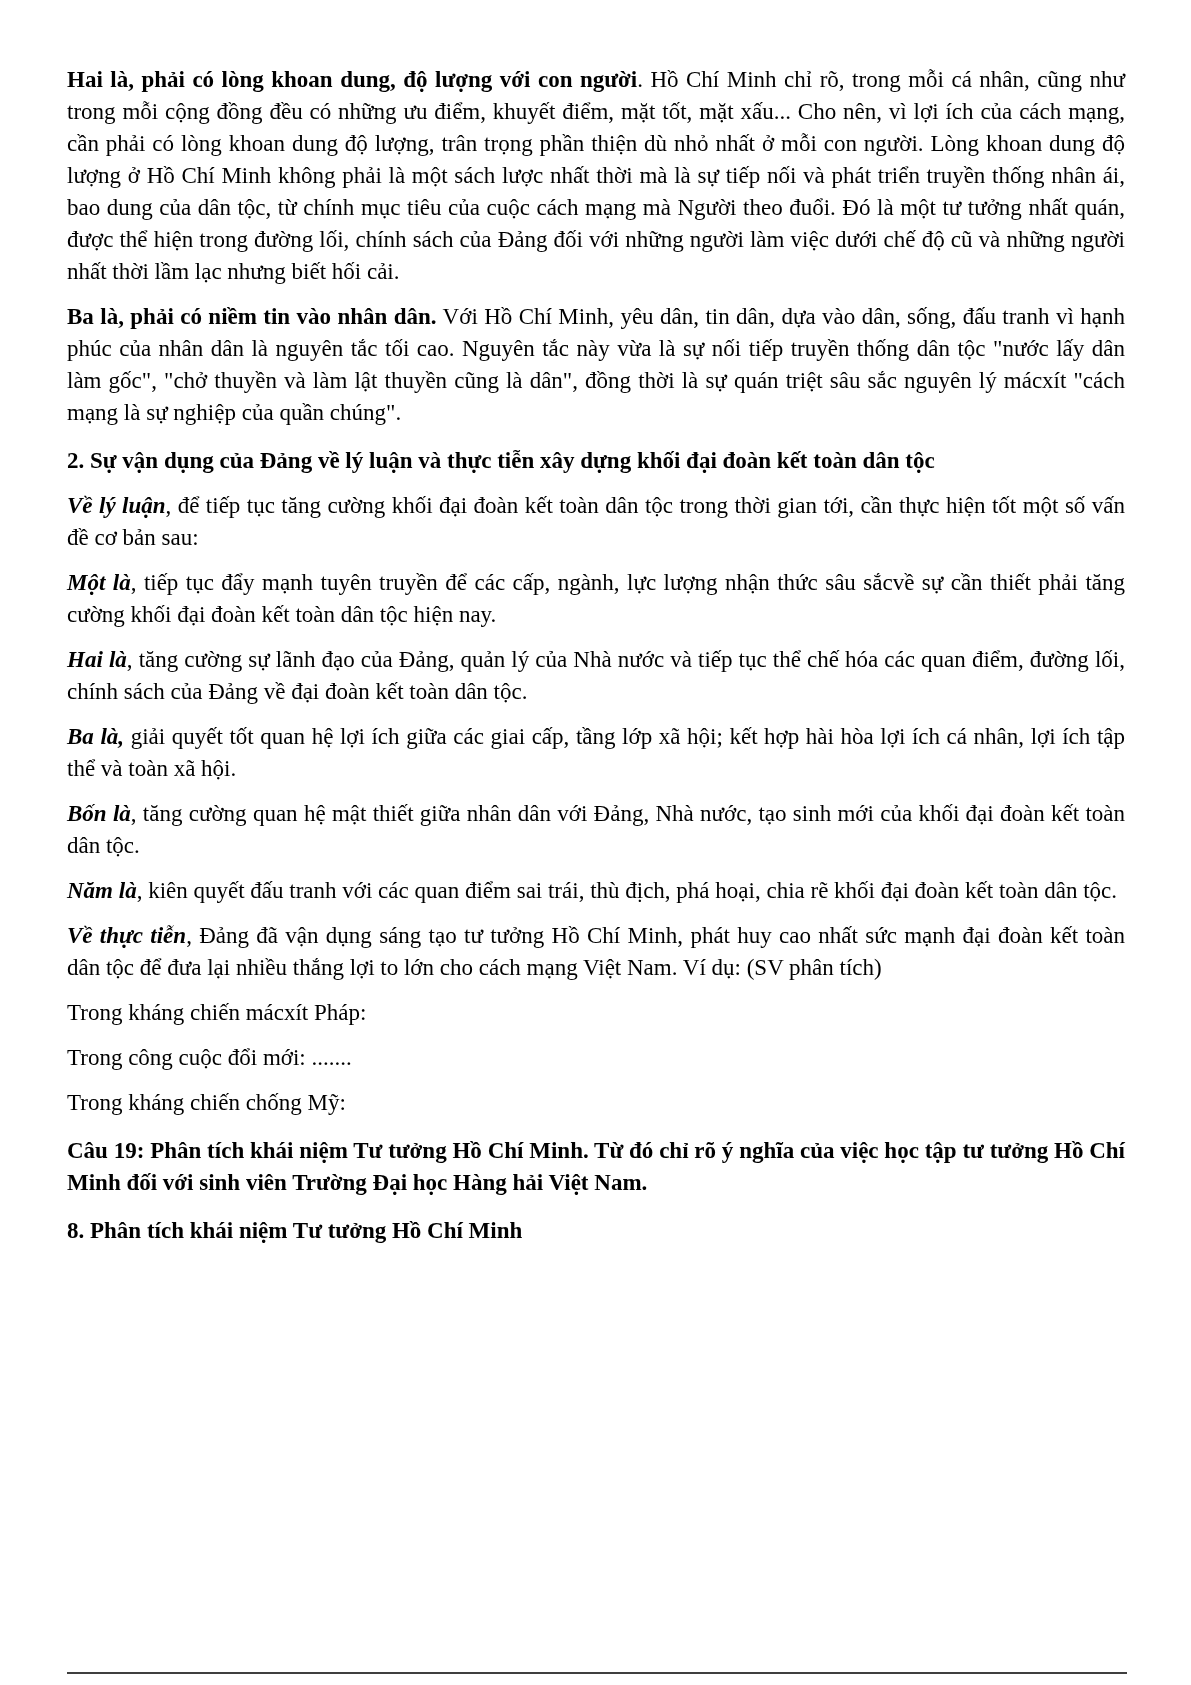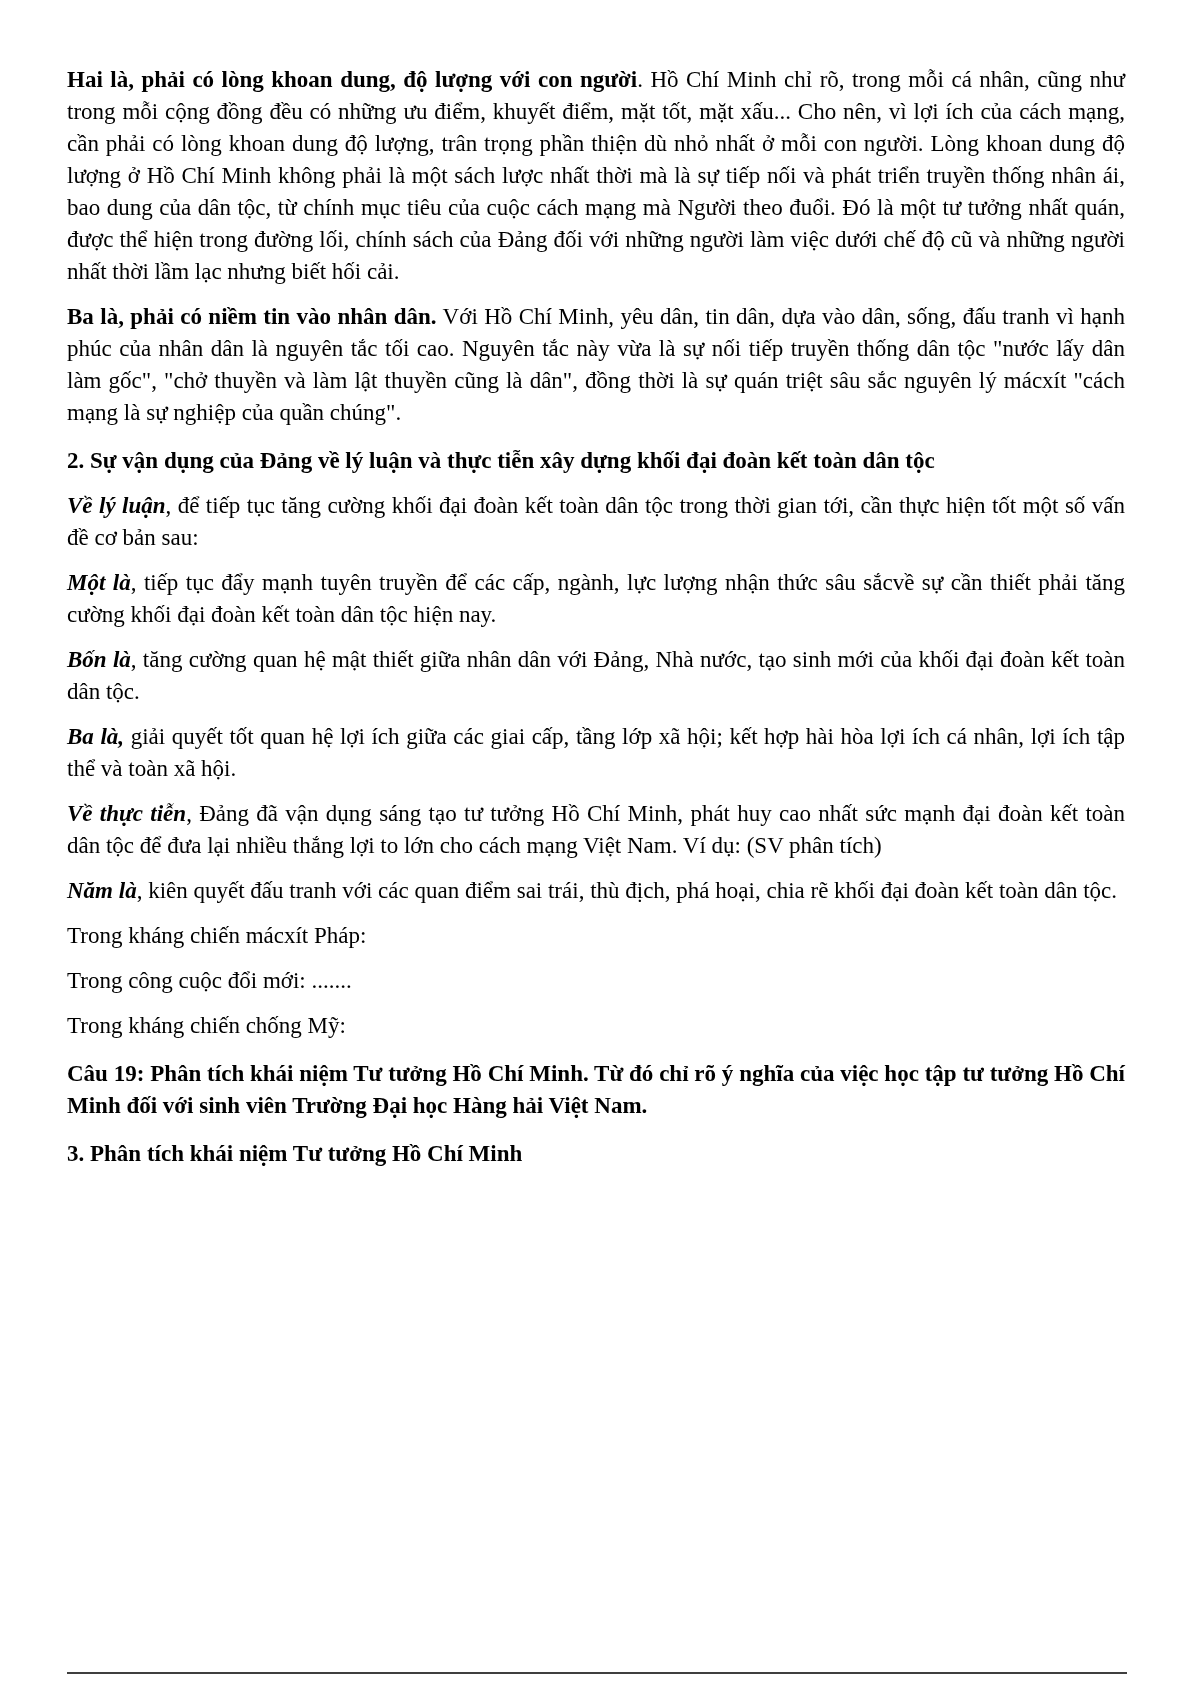--- a/index.html
+++ b/index.html
@@ -48,24 +48,25 @@
 </head>
 <body>
 
 <div class="page">
   <div class="doc-body">
       <p class="body"><span class="seg-bold">Hai là, phải có lòng khoan dung, độ lượng với con người</span><span class="seg-normal">. Hồ Chí Minh chỉ rõ, trong mỗi cá nhân, cũng như trong mỗi cộng đồng đều có những ưu điểm, khuyết điểm, mặt tốt, mặt xấu... Cho nên, vì lợi ích của cách mạng, cần phải có lòng khoan dung độ lượng, trân trọng phần thiện dù nhỏ nhất ở mỗi con người. Lòng khoan dung độ lượng ở Hồ Chí Minh không phải là một sách lược nhất thời mà là sự tiếp nối và phát triển truyền thống nhân ái, bao dung của dân tộc, từ chính mục tiêu của cuộc cách mạng mà Người theo đuổi. Đó là một tư tưởng nhất quán, được thể hiện trong đường lối, chính sách của Đảng đối với những người làm việc dưới chế độ cũ và những người nhất thời lầm lạc nhưng biết hối cải.</span></p>
       <p class="body"><span class="seg-bold">Ba là, phải có niềm tin vào nhân dân.</span><span class="seg-normal"> Với Hồ Chí Minh, yêu dân, tin dân, dựa vào dân, sống, đấu tranh vì hạnh phúc của nhân dân là nguyên tắc tối cao. Nguyên tắc này vừa là sự nối tiếp truyền thống dân tộc "nước lấy dân làm gốc", "chở thuyền và làm lật thuyền cũng là dân", đồng thời là sự quán triệt sâu sắc nguyên lý mácxít "cách mạng là sự nghiệp của quần chúng".</span></p>
       <p class="heading"><span class="seg-bold">2. Sự vận dụng của Đảng về lý luận và thực tiễn xây dựng khối đại đoàn kết toàn dân tộc</span></p>
       <p class="body"><span class="seg-bold-italic">Về lý luận</span><span class="seg-normal">, để tiếp tục tăng cường khối đại đoàn kết toàn dân tộc trong thời gian tới, cần thực hiện tốt một số vấn đề cơ bản sau:</span></p>
       <p class="body"><span class="seg-italic">Một là</span><span class="seg-normal">, tiếp tục đẩy mạnh tuyên truyền để các cấp, ngành, lực lượng nhận thức sâu sắcvề sự cần thiết phải tăng cường khối đại đoàn kết toàn dân tộc hiện nay.</span></p>
+      <p class="body"><span class="seg-italic">Hai là</span><span class="seg-normal">, tăng cường sự lãnh đạo của Đảng, quản lý của Nhà nước và tiếp tục thể chế hóa các quan điểm, đường lối, chính sách của Đảng về đại đoàn kết toàn dân tộc.</span></p>
+      <p class="body"><span class="seg-italic">Ba là,</span><span class="seg-normal"> giải quyết tốt quan hệ lợi ích giữa các giai cấp, tầng lớp xã hội; kết hợp hài hòa lợi ích cá nhân, lợi ích tập thể và toàn xã hội.</span></p>
       <p class="body"><span class="seg-italic">Bốn là</span><span class="seg-normal">, tăng cường quan hệ mật thiết giữa nhân dân với Đảng, Nhà nước, tạo sinh mới của khối đại đoàn kết toàn dân tộc.</span></p>
-      <p class="body"><span class="seg-italic">Ba là,</span><span class="seg-normal"> giải quyết tốt quan hệ lợi ích giữa các giai cấp, tầng lớp xã hội; kết hợp hài hòa lợi ích cá nhân, lợi ích tập thể và toàn xã hội.</span></p>
+      <p class="body"><span class="seg-italic">Năm là</span><span class="seg-normal">, kiên quyết đấu tranh với các quan điểm sai trái, thù địch, phá hoại, chia rẽ khối đại đoàn kết toàn dân tộc.</span></p>
       <p class="body"><span class="seg-bold-italic">Về thực tiễn</span><span class="seg-normal">, Đảng đã vận dụng sáng tạo tư tưởng Hồ Chí Minh, phát huy cao nhất sức mạnh đại đoàn kết toàn dân tộc để đưa lại nhiều thắng lợi to lớn cho cách mạng Việt Nam. Ví dụ: (SV phân tích)</span></p>
-      <p class="body"><span class="seg-italic">Năm là</span><span class="seg-normal">, kiên quyết đấu tranh với các quan điểm sai trái, thù địch, phá hoại, chia rẽ khối đại đoàn kết toàn dân tộc.</span></p>
       <p class="body"><span class="seg-normal">Trong kháng chiến mácxít Pháp:</span></p>
       <p class="body"><span class="seg-normal">Trong công cuộc đổi mới: .......</span></p>
       <p class="body"><span class="seg-normal">Trong kháng chiến chống Mỹ:</span></p>
       <p class="heading"><span class="seg-bold">Câu 19: Phân tích khái niệm Tư tưởng Hồ Chí Minh. Từ đó chỉ rõ ý nghĩa của việc học tập tư tưởng Hồ Chí Minh đối với sinh viên Trường Đại học Hàng hải Việt Nam.</span></p>
-      <p class="heading"><span class="seg-bold">3. Phân tích khái niệm Tư tưởng Hồ Chí Minh</span></p>
+      <p class="heading"><span class="seg-bold">8. Phân tích khái niệm Tư tưởng Hồ Chí Minh</span></p>
     </div>
   <div class="bottom-rule"></div>
 </div>
 
 </body></html>

